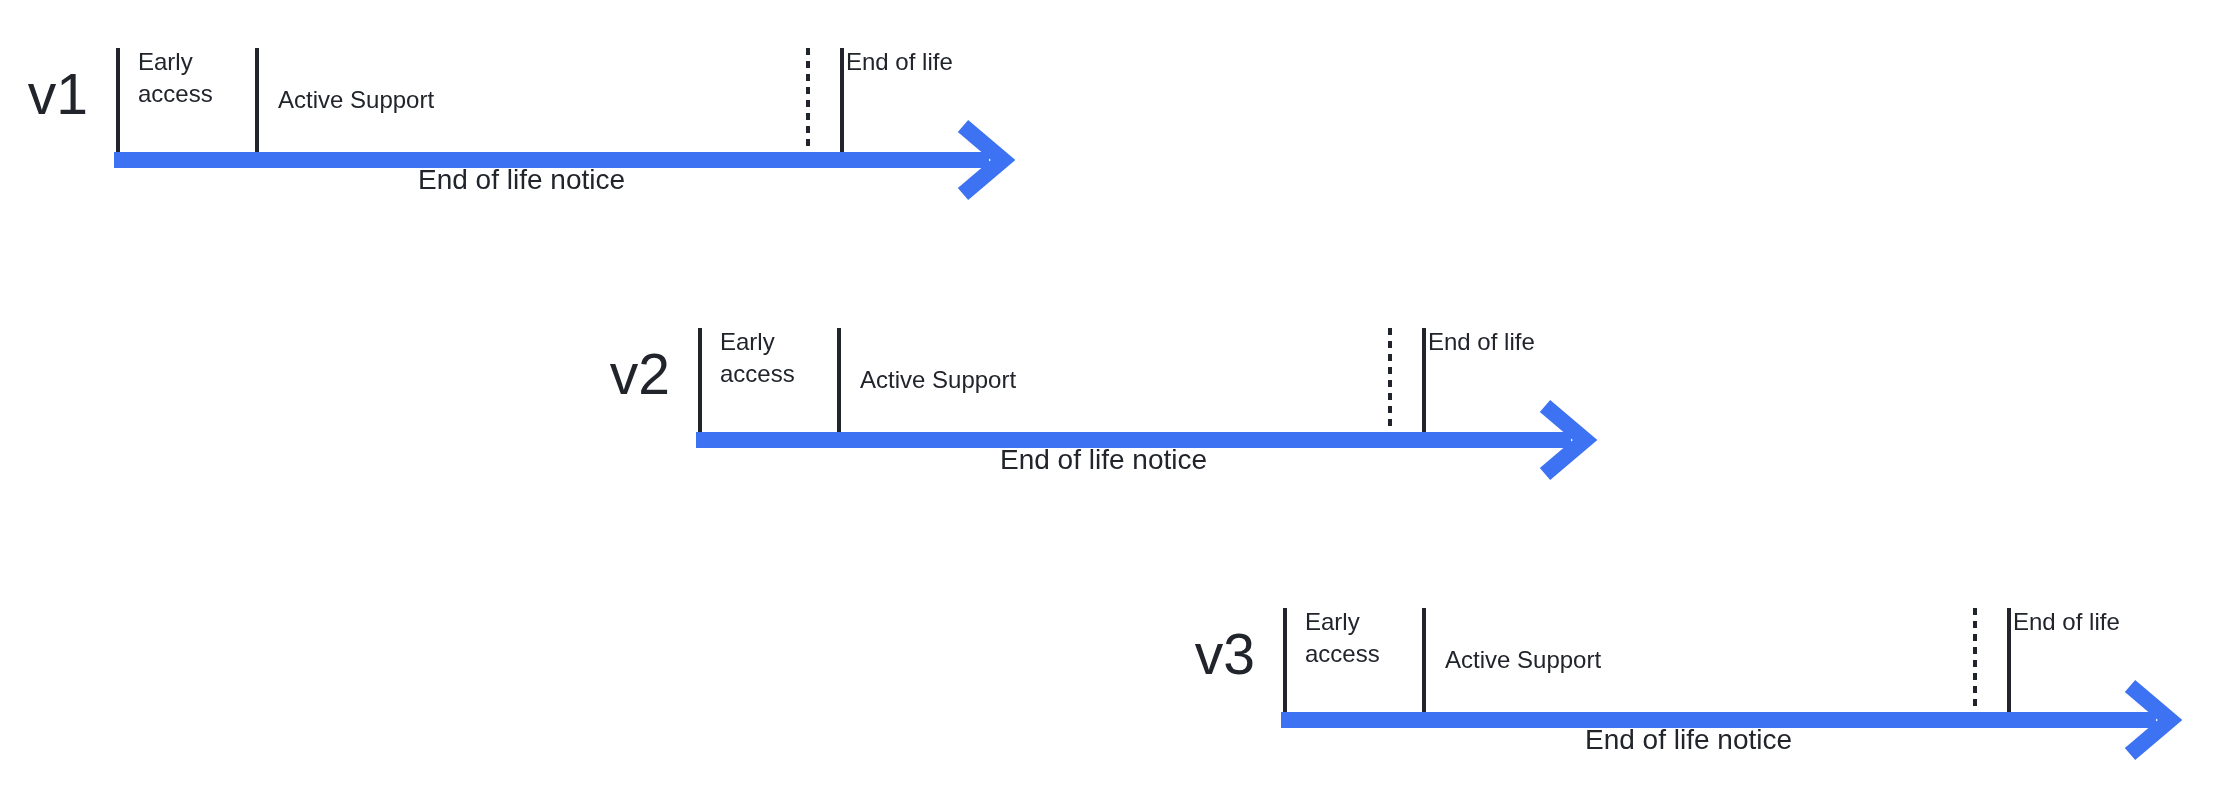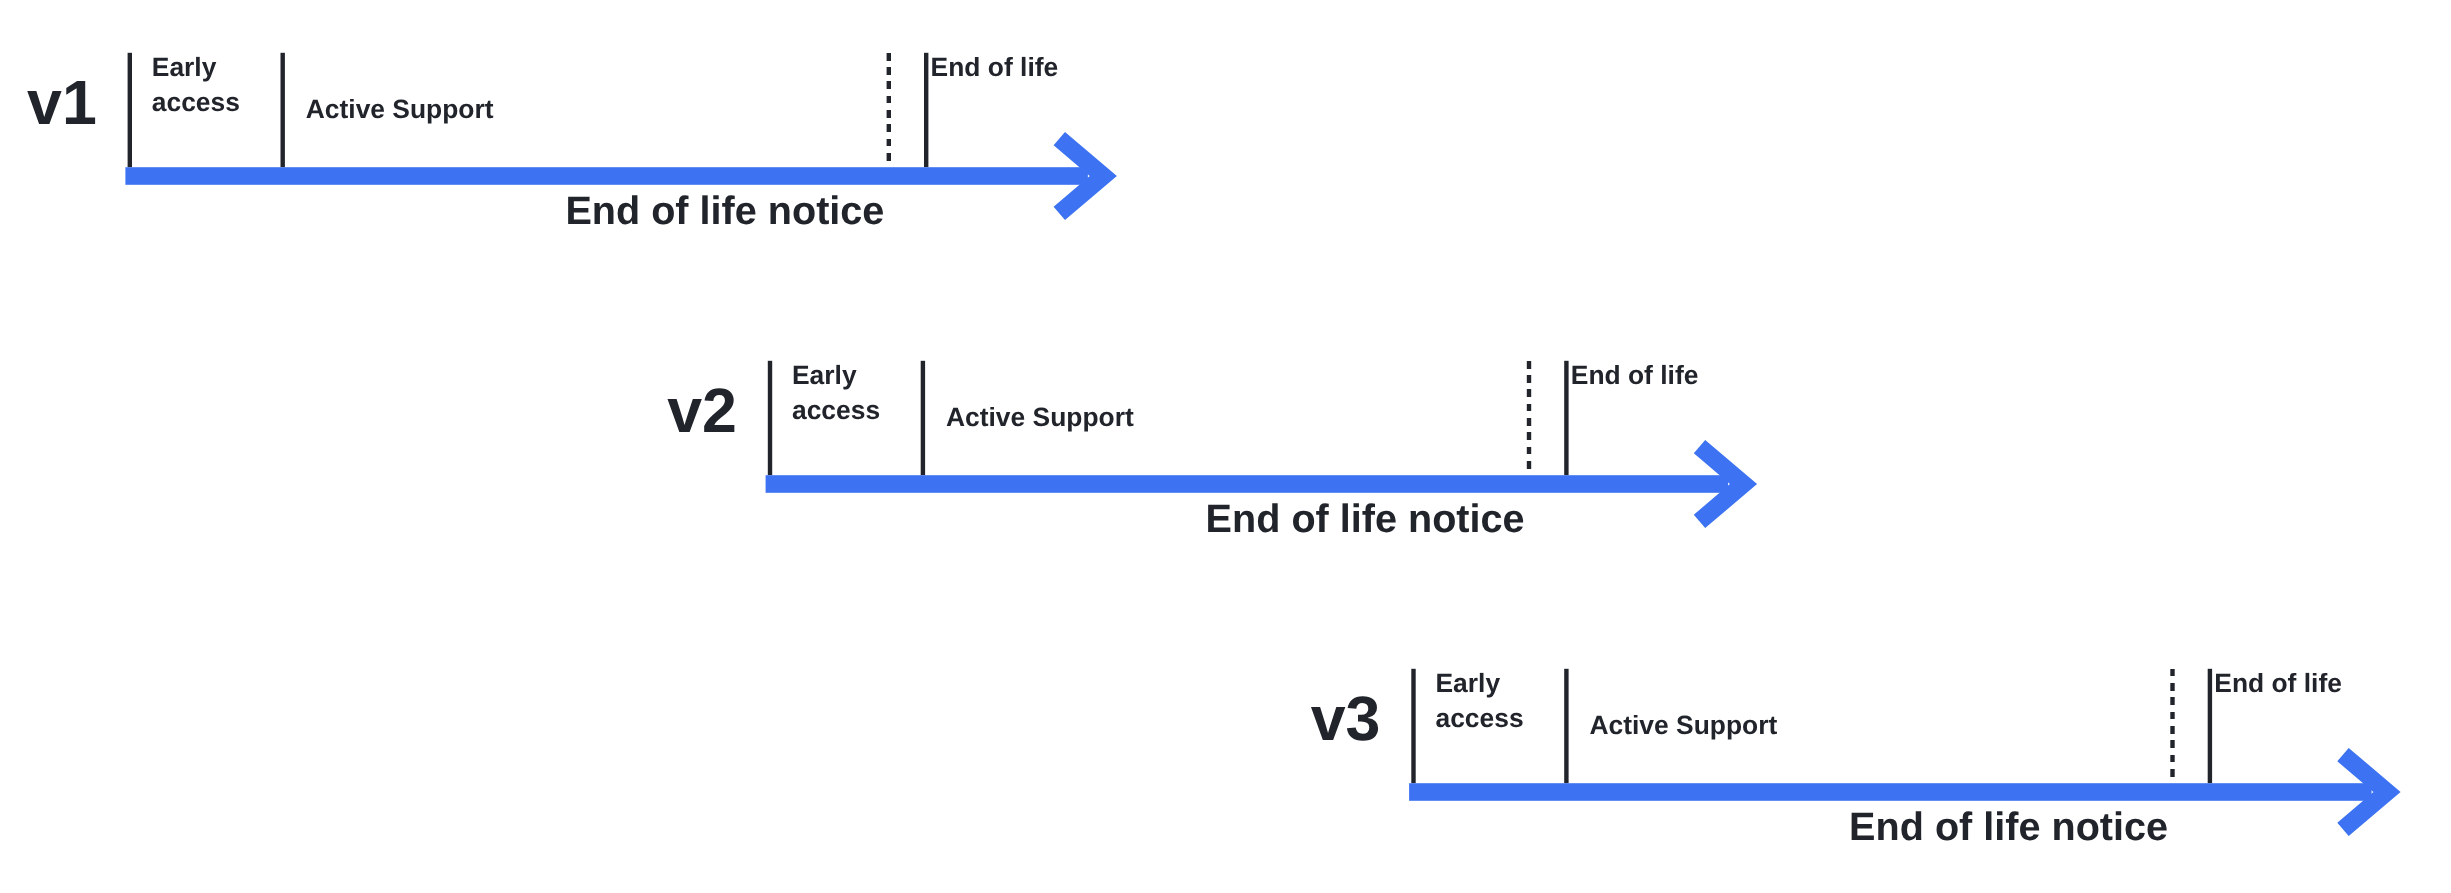--- a/index.html
+++ b/index.html
@@ -7,21 +7,21 @@
     --ink:#21242B;
   }
   html,body{margin:0;padding:0;background:#ffffff;}
   .canvas{
     position:relative;
     width:2228px;
     height:812px;
     background:#ffffff;
     overflow:hidden;
     font-family:"Liberation Sans", sans-serif;
-    font-weight:700;
+    font-weight:400;
     color:var(--ink);
   }
   .row{position:absolute;width:920px;height:170px;}
   .row-v1{left:118px;top:48px;}
   .row-v2{left:700px;top:328px;}
   .row-v3{left:1285px;top:608px;}
 
   .version{
     position:absolute;
     right:950px;            
@@ -76,23 +76,23 @@
     fill:none;
     stroke:var(--accent);
     stroke-width:16;
     stroke-linejoin:miter;
   }
 
   .notice{
     position:absolute;
     left:300px;
     width:386px;
-    top:128px;
-    text-align:right;
-    font-size:36px;
+    top:116px;
+    text-align:left;
+    font-size:28px;
     line-height:32px;
     white-space:nowrap;
     color:var(--ink);
   }
 </style>
 </head>
 <body>
 
 <div class="canvas">
 

